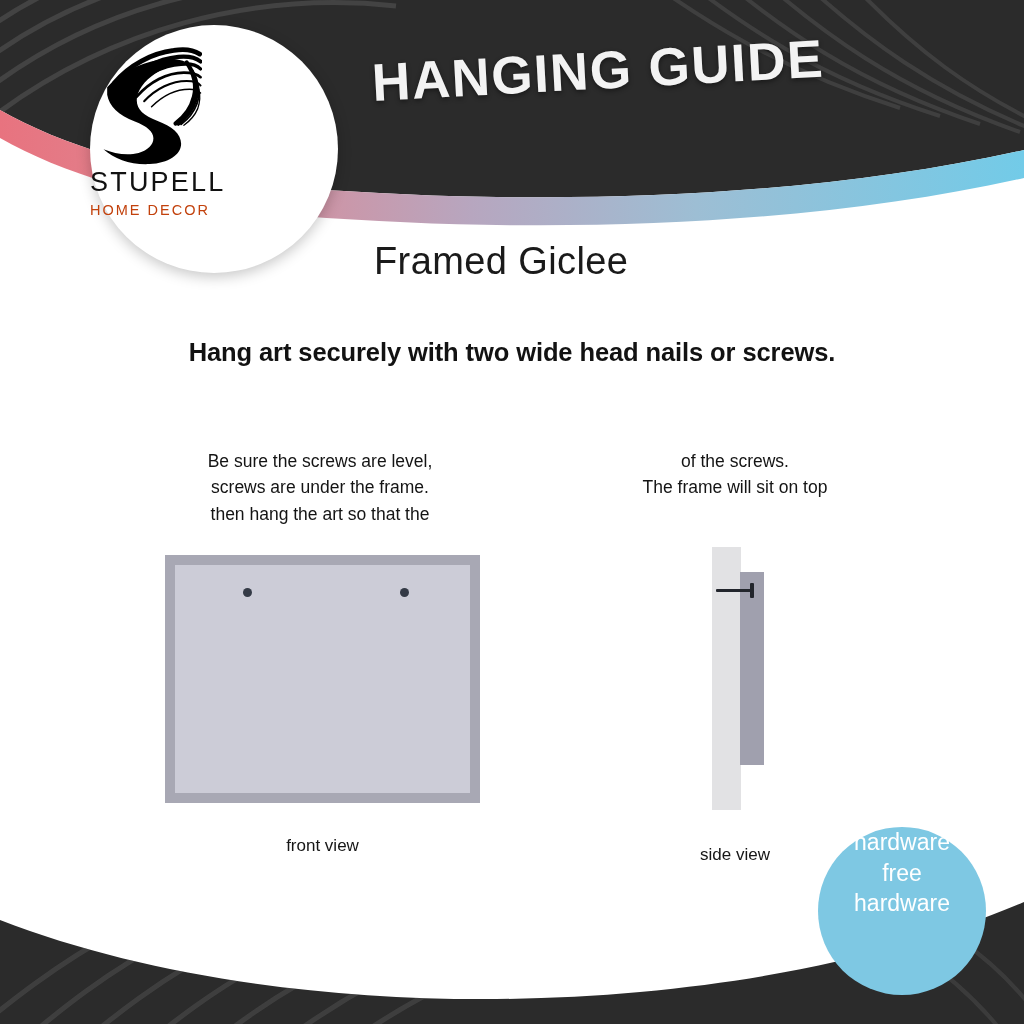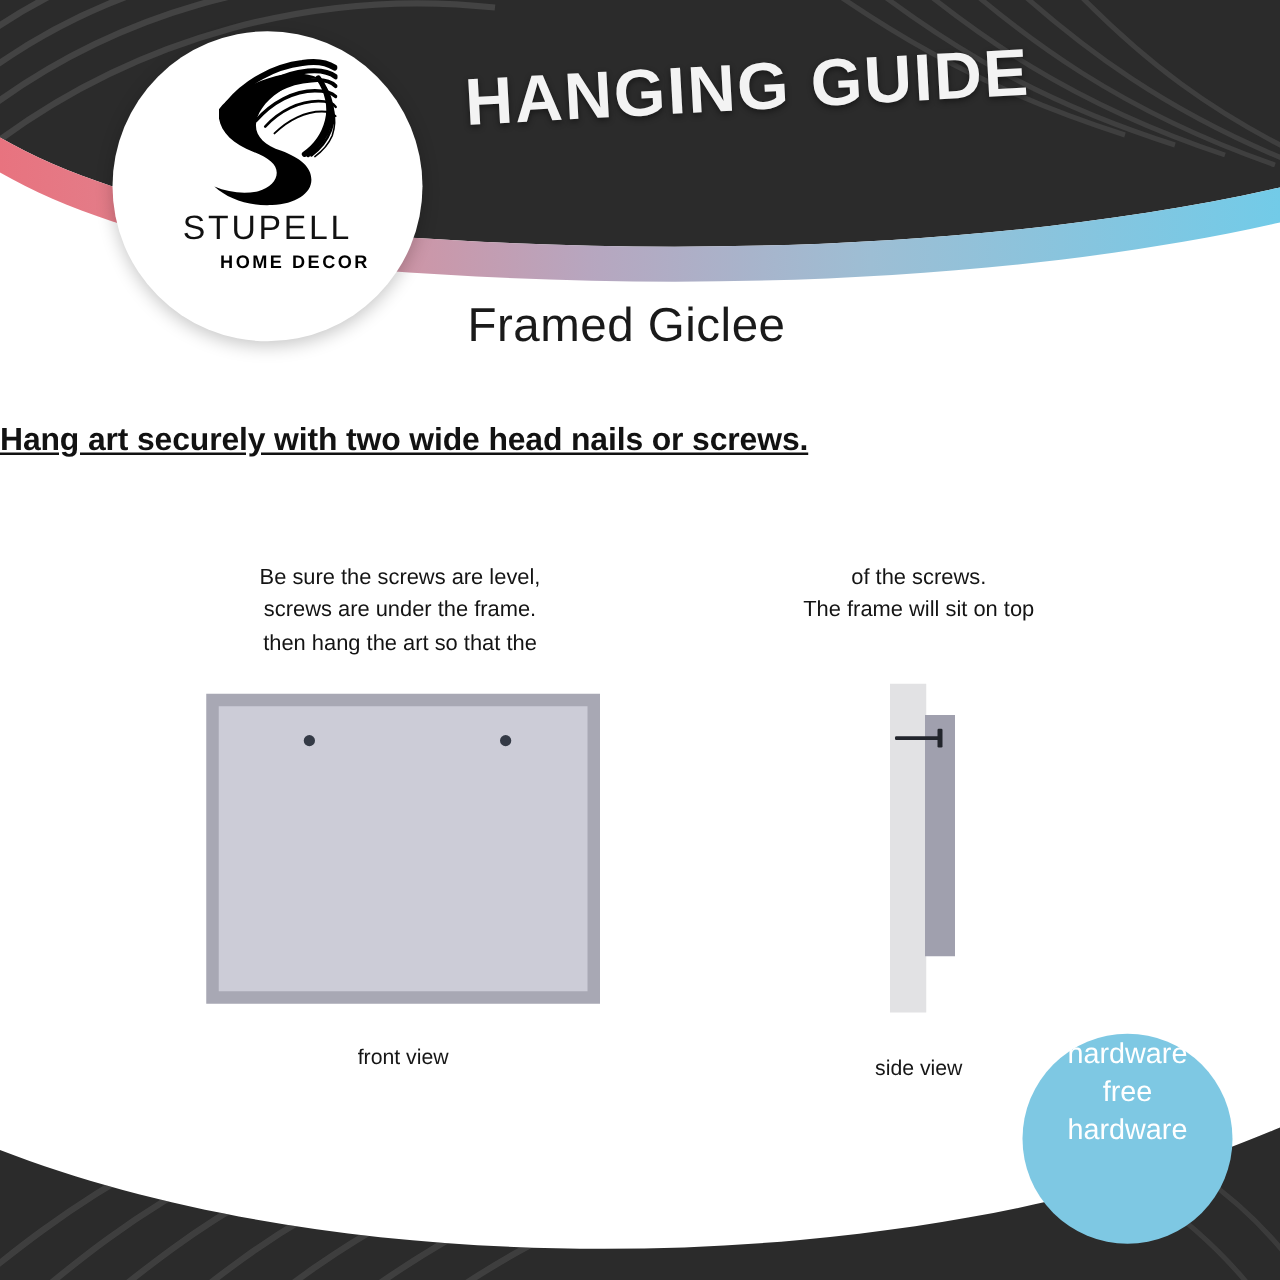--- a/index.html
+++ b/index.html
@@ -31,46 +31,45 @@
     position: absolute;
     left: 90px;
     top: 25px;
     width: 248px;
     height: 248px;
     border-radius: 50%;
     background: #ffffff;
     box-shadow: 0 4px 14px rgba(0,0,0,0.22);
     display: flex;
     flex-direction: column;
-    align-items: center;
+    align-items: flex-start;
     justify-content: flex-start;
     padding-top: 18px;
     box-sizing: border-box;
   }
   .logo-mark {
     width: 112px;
     height: 122px;
     display: block;
   }
   .logo-word {
     font-size: 27px;
     letter-spacing: 2.2px;
     color: #111111;
     font-weight: 400;
     margin-top: 4px;
     line-height: 1;
   }
   .logo-sub {
     font-size: 14.5px;
     letter-spacing: 2.0px;
-    color: #000000;
-    font-weight: 700;
+    color: #c2410c;
+    font-weight: 400;
     margin-top: 7px;
     line-height: 1;
-    margin-left: 44px;
   }
 
   
   .hanging-guide {
     position: absolute;
     left: 372px;
     top: 52px;
     color: #f3f3f3;
     font-size: 53px;
     font-weight: 700;
@@ -92,25 +91,25 @@
     letter-spacing: 0.4px;
     white-space: nowrap;
   }
 
   
   .main-instruction {
     position: absolute;
     left: 0;
     top: 338px;
     width: 1024px;
+    text-align: center;
     font-size: 25.5px;
     font-weight: 600;
     color: #121212;
     letter-spacing: -0.1px;
-    text-decoration: underline;
   }
 
   
   .caption {
     position: absolute;
     font-size: 17.5px;
     font-weight: 400;
     color: #141414;
     line-height: 1.50;
     text-align: center;

